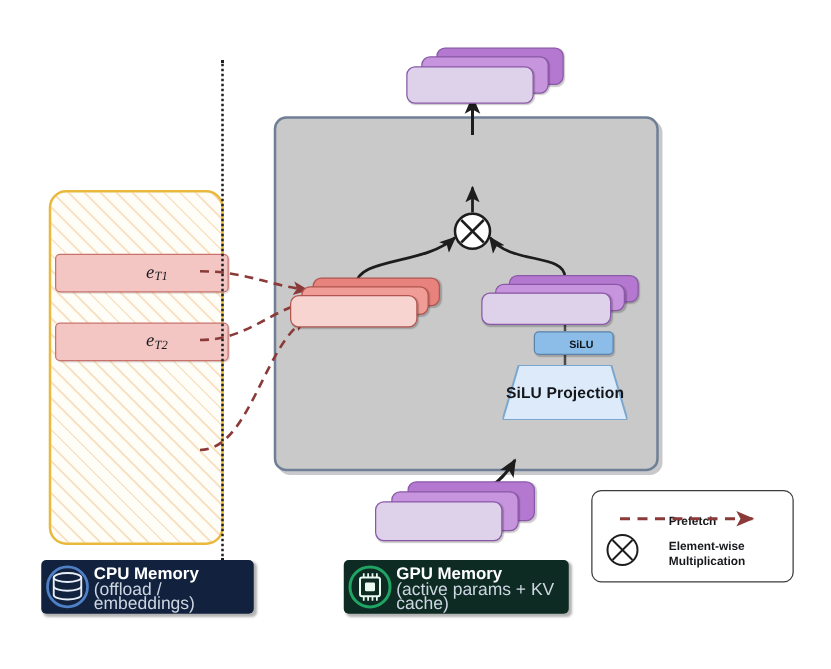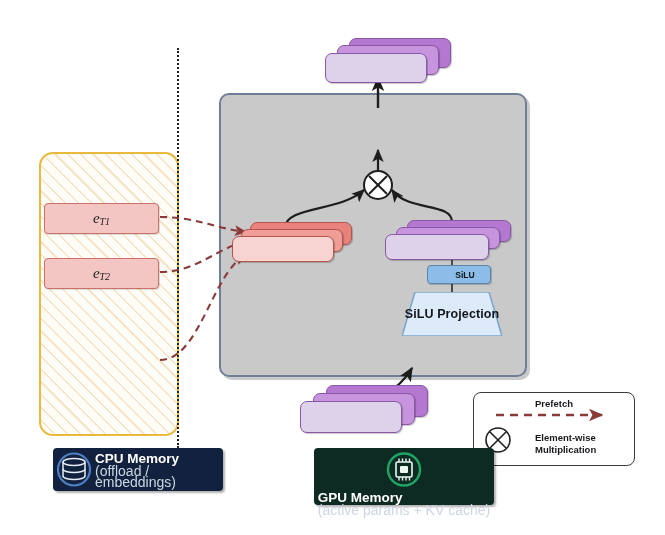--- a/index.html
+++ b/index.html
@@ -16,21 +16,21 @@
   .cpu-box{position:absolute;left:39px;top:152px;width:136px;height:280px;
     border:2.5px solid #e8b93c;border-radius:14px;background:#fffdf7;
     background-image:repeating-linear-gradient(45deg,
       rgba(240,186,120,.38) 0px, rgba(240,186,120,.38) 1.6px,
       rgba(0,0,0,0) 1.6px, rgba(0,0,0,0) 9px);}
 
   .emb{position:absolute;left:44px;width:113px;height:29px;
     background:#f3c6c4;border:1.6px solid #c9726c;border-radius:4px;
     display:flex;align-items:center;justify-content:center;
     font-family:"Liberation Serif",serif;font-style:italic;
-    font-size:15px;color:#1b1b1b;box-shadow:1px 1px 0 rgba(0,0,0,.12);}
+    font-size:15px;color:#1b1b1b;box-shadow:1px 1px 0 rgba(0,0,0,.12);padding-left:24px;}
   .emb sub{font-size:10px;font-style:italic;vertical-align:-2px;}
 
   
   .divider{position:absolute;left:177px;top:48px;width:0;height:400px;
     border-left:2.5px dotted #1f1f1f;}
 
   
   .stack{position:absolute;}
   .card{position:absolute;border-radius:7px;box-shadow:1px 1px 1px rgba(0,0,0,.22);}
 
@@ -49,33 +49,33 @@
     box-shadow:1px 1px 1px rgba(0,0,0,.2);padding-left:12px;}
 
   
   .removed{position:absolute;left:238px;top:283px;width:146px;height:64px;}
   .removed .lbl{position:absolute;left:0;top:16px;width:146px;text-align:center;
     font-size:10.5px;font-weight:bold;color:#16181c;line-height:13px;z-index:3;}
 
   
   .legend{position:absolute;left:473px;top:392px;width:160px;height:72px;
     background:#ffffff;border:1.6px solid #3c3c3c;border-radius:8px;}
-  .legend .pf{position:absolute;left:0;top:5px;width:160px;text-align:center;
+  .legend .pf{position:absolute;left:0;top:19px;width:160px;text-align:center;
     font-size:9.5px;font-weight:bold;color:#16181c;}
   .legend .ew{position:absolute;left:46px;top:39px;width:112px;
     font-size:9.5px;font-weight:bold;color:#16181c;line-height:12px;margin-left:15px;}
 
   
   .badge{position:absolute;border-radius:4px;display:flex;align-items:center;
-    box-shadow:2px 2px 2px rgba(0,0,0,.3);margin-left:20px;}
+    box-shadow:2px 2px 2px rgba(0,0,0,.3);}
   .badge .txt{display:flex;flex-direction:column;justify-content:center;}
   .badge .t1{font-size:13.5px;font-weight:bold;color:#ffffff;line-height:15px;}
   .badge .t2{font-size:14px;color:#cdd6e2;line-height:11px;}
   .cpu-badge{left:33px;top:448px;width:170px;height:43px;background:#12223e;}
-  .gpu-badge{left:294px;top:448px;width:180px;height:57px;background:#0d2b22;flex-direction:column;}
+  .gpu-badge{left:275px;top:448px;width:180px;height:43px;background:#0d2b22;}
 </style>
 </head>
 <body>
 
 <div id="stage">
 
   <div class="gpu-panel"></div>
 
   <div class="cpu-box"></div>
 

